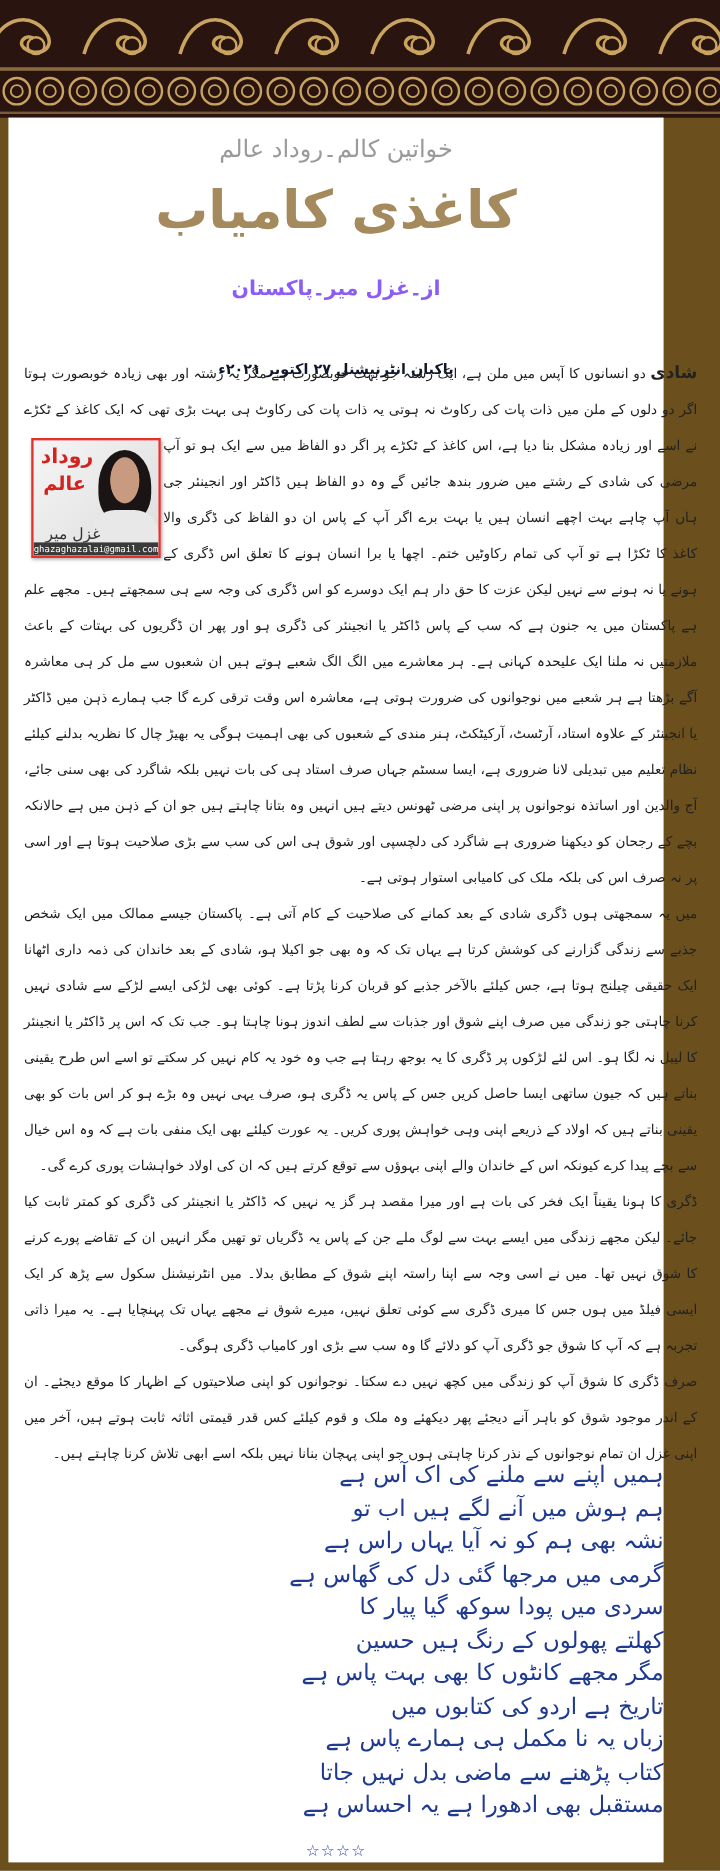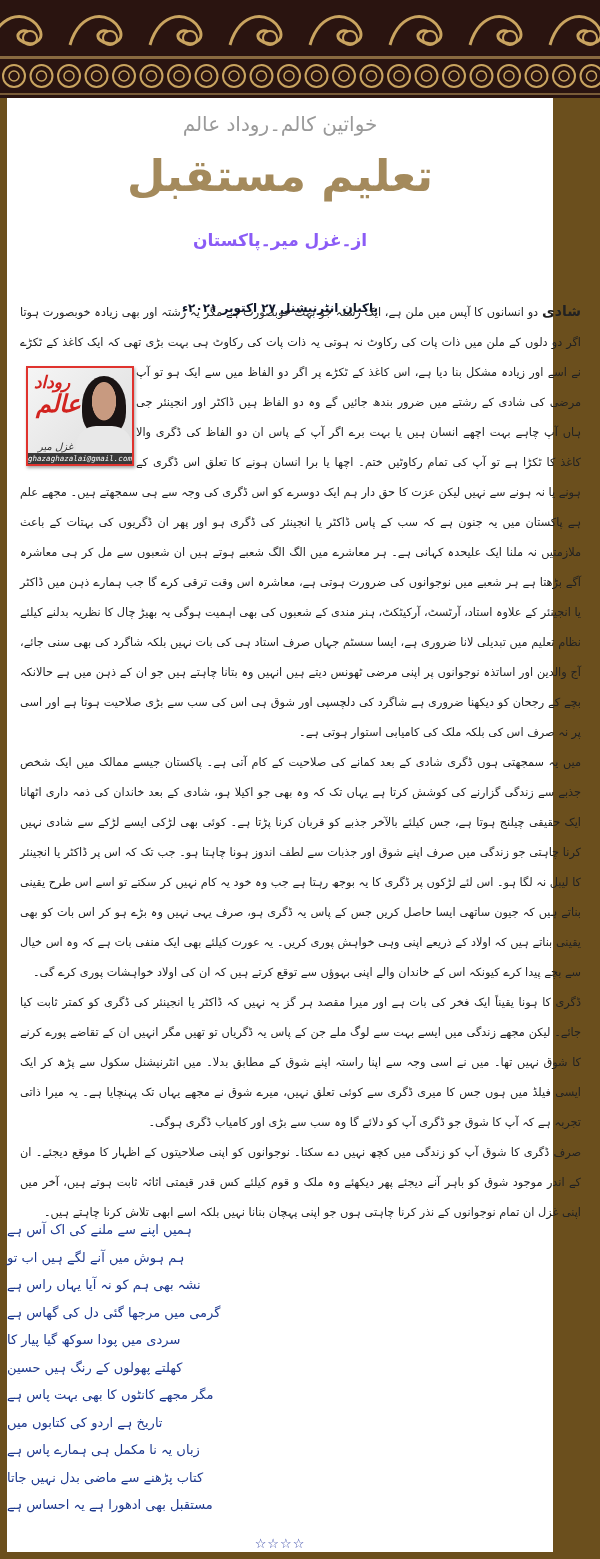--- a/index.html
+++ b/index.html
@@ -7,28 +7,28 @@
   .banner { position:absolute; left:0; top:0; width:600px; height:98px; background:#2a1410; overflow:hidden; }
   .banner svg { display:block; }
   .page { position:absolute; left:7px; top:98px; width:546px; height:1454px; background:#ffffff; }
   .kicker { position:absolute; top:14px; left:0; width:100%; text-align:center; direction:rtl; color:#9a9a9a; font-size:20px; font-family:"DejaVu Sans", sans-serif; }
   .title { position:absolute; top:52px; left:0; width:100%; text-align:center; direction:rtl; color:#a48a5c; font-size:44px; font-weight:bold; font-family:"DejaVu Sans", sans-serif; letter-spacing:1px; }
   .byline { position:absolute; top:132px; left:0; width:100%; text-align:center; direction:rtl; color:#8b5cf6; font-size:17px; font-weight:bold; }
   .publine { position:absolute; top:160px; left:0; width:100%; text-align:center; direction:rtl; color:#0f172a; font-size:12px; font-weight:bold;margin-top:43px; }
   .article { position:absolute; top:198px; left:13px; width:561px; direction:rtl; text-align:justify; color:#222; font-size:11.3px; line-height:30px; font-family:"DejaVu Sans", sans-serif; }
   .article p { margin:0; }
   .article .lead { font-size:14px; font-weight:bold; }
-  .photo { float:left; width:104px; height:96px; margin:8px 2px 6px 6px; border:2px solid #e0332e; box-shadow:1px 2px 3px rgba(0,0,0,.35); position:relative; background:linear-gradient(135deg,#f5f5f5,#dcdcdc); overflow:hidden;font-style:italic; }
+  .photo { float:left; width:104px; height:96px; margin:8px 2px 6px 6px; border:2px solid #e0332e; box-shadow:1px 2px 3px rgba(0,0,0,.35); position:relative; background:linear-gradient(135deg,#f5f5f5,#dcdcdc); overflow:hidden; }
   .photo .lbl1 { position:absolute; top:4px; left:6px; color:#d2231f; font-size:17px; font-weight:bold; direction:rtl; line-height:20px; }
-  .photo .lbl2 { position:absolute; top:24px; left:8px; color:#d2231f; font-size:24px; font-weight:bold; direction:rtl; line-height:24px; }
-  .photo .lbl3 { position:absolute; top:64px; left:10px; color:#333; font-size:10px; direction:rtl; }
+  .photo .lbl2 { position:absolute; top:24px; left:8px; color:#d2231f; font-size:16px; font-weight:bold; direction:rtl; line-height:24px; }
+  .photo .lbl3 { position:absolute; top:64px; left:10px; color:#333; font-size:13px; direction:rtl; }
   .photo .face { position:absolute; right:6px; top:8px; width:44px; height:60px; border-radius:50% 50% 40% 40%; background:radial-gradient(ellipse at 50% 42%, #c89a80 0 38%, #1a1414 40% 100%); }
   .photo .body { position:absolute; right:0; top:58px; width:56px; height:30px; background:#e8e8e8; border-radius:20px 20px 0 0; }
   .photo .email { position:absolute; left:0; bottom:0; width:100%; height:11px; background:#3a3a3a; color:#fff; font-size:7.5px; line-height:11px; text-align:center; font-family:"DejaVu Sans Mono", monospace; }
-  .poem { position:absolute; top:1118px; left:0; width:100%; text-align:left; direction:rtl; color:#1f3a8f; font-size:13px; line-height:27.5px; }
+  .poem { position:absolute; top:1118px; left:0; width:100%; text-align:right; direction:rtl; color:#1f3a8f; font-size:19px; line-height:27.5px; }
   .poem .line { display:block; }
   .stars { position:absolute; top:1438px; left:0; width:100%; text-align:center; color:#3a4aa8; font-size:13px; letter-spacing:1px; }
 </style>
 </head>
 <body>
 
 <div class="banner">
   <svg id="banner-svg" width="600" height="98" viewBox="0 0 600 98">
       <rect x="0" y="0" width="600" height="98" fill="#2a1410"></rect>
       <path d="M-10,45 C0,10 30,10 40,30 C45,42 30,48 20,40 C14,35 22,28 28,32" fill="none" stroke="#c9a460" stroke-width="3"></path>
@@ -91,21 +91,21 @@
       <circle cx="564" cy="76" r="11" fill="none" stroke="#c9a460" stroke-width="2"></circle>
       <circle cx="564" cy="76" r="5" fill="none" stroke="#c9a460" stroke-width="1.5"></circle>
       <circle cx="591.5" cy="76" r="11" fill="none" stroke="#c9a460" stroke-width="2"></circle>
       <circle cx="591.5" cy="76" r="5" fill="none" stroke="#c9a460" stroke-width="1.5"></circle>
       <rect x="0" y="93" width="600" height="2" fill="#c9a460" opacity="0.5"></rect>
     </svg>
 </div>
 
 <div class="page">
   <div class="kicker">خواتین کالم۔روداد عالم</div>
-  <div class="title">تعلیم مستقبل</div>
+  <div class="title">کاغذی کامیاب</div>
   <div class="byline">از۔غزل میر۔پاکستان</div>
   <div class="publine">پاکبان انٹرنیشنل ۲۷ اکتوبر ۲۰۲۱ء</div>
 
   <div class="article">
     <p>
       <span class="lead">شادی</span><span id="p1head"> دو انسانوں کا آپس میں ملن ہے، ایک رشتہ جو بہت خوبصورت ہے مگر یہ رشتہ اور بھی زیادہ خوبصورت ہوتا اگر دو دلوں کے ملن میں ذات پات کی رکاوٹ نہ ہوتی یہ ذات پات کی رکاوٹ ہی بہت بڑی تھی کہ ایک کاغذ کے ٹکڑے نے اسے اور زیادہ مشکل بنا دیا ہے، اس  </span>
       <span class="photo">
         <span class="face"></span>
         <span class="body"></span>
         <span class="lbl1">روداد</span>

